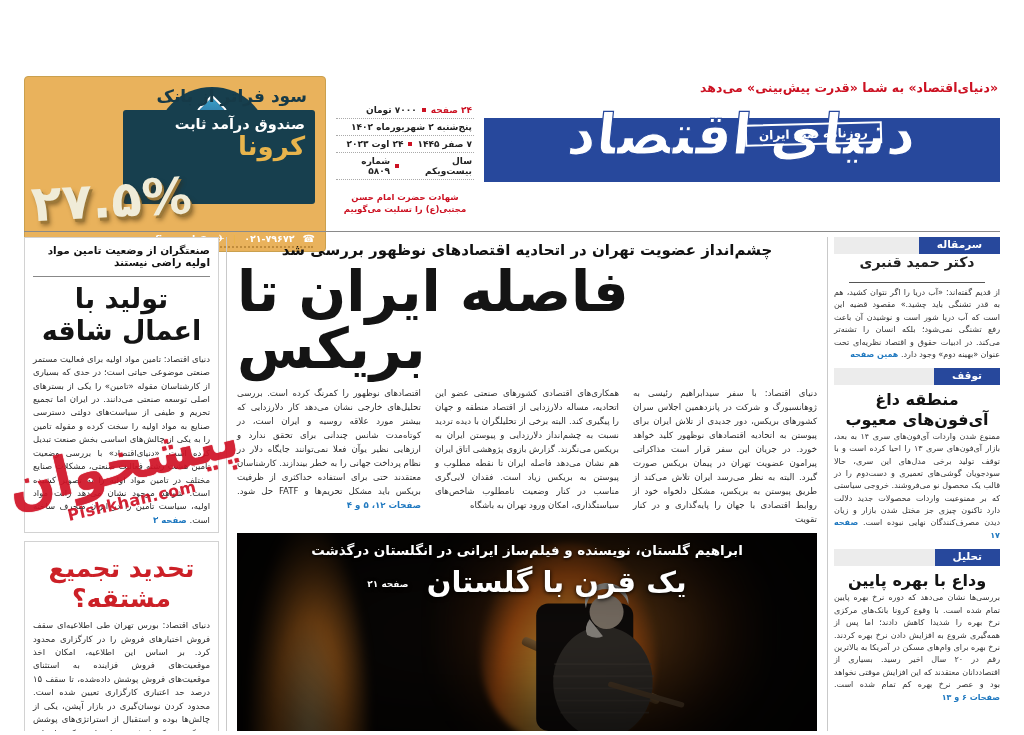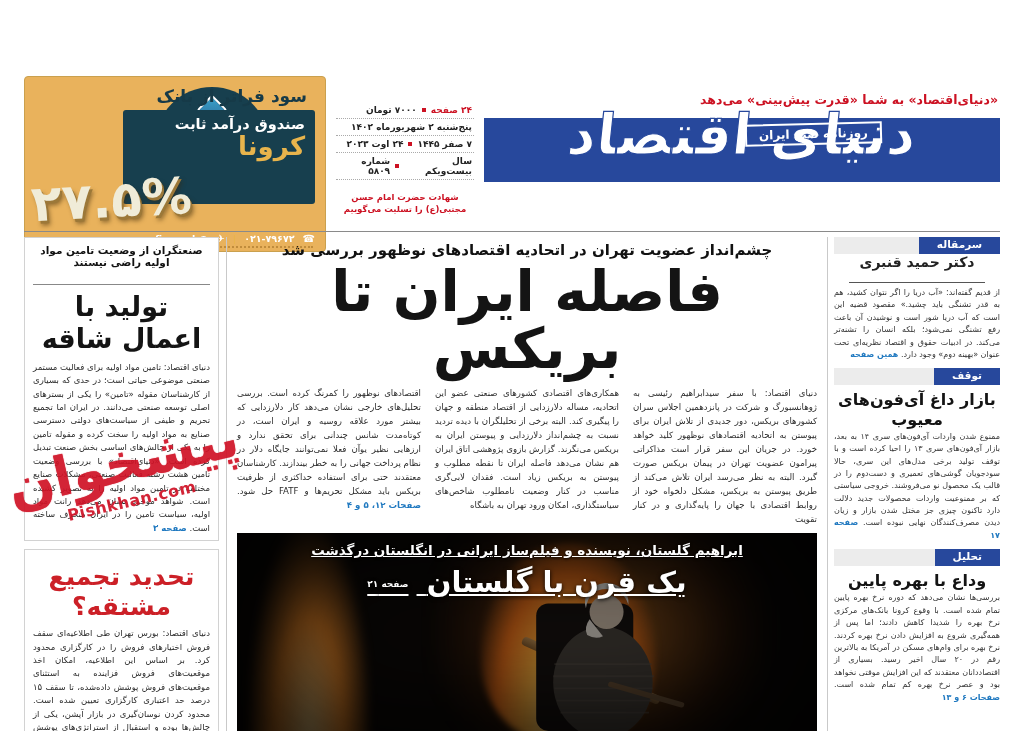--- a/index.html
+++ b/index.html
@@ -2,21 +2,21 @@
 <html lang="fa" dir="rtl"><head>
 <meta charset="utf-8">
 <style>
   * { margin:0; padding:0; box-sizing:border-box; }
   body { background:#fff; font-family:"DejaVu Sans", sans-serif; }
   .page { position:relative; width:1024px; height:735px; background:#fff; overflow:hidden; direction:rtl; }
 
   
   .masthead { position:absolute; top:76px; right:24px; left:24px; height:142px; display:flex; gap:10px; }
   .logo-col { flex:1; position:relative; }
-  .tagline { position:absolute; top:16px; right:2px; font-size:12.5px; font-weight:bold; color:#cc1122; }
+  .tagline { position:absolute; top:4px; right:2px; font-size:12.5px; font-weight:bold; color:#cc1122; }
   .logo-banner { position:absolute; top:42px; right:0; left:0; height:64px; background:#27489c; }
   .logo-text { position:absolute; top:-16px; right:0; left:0; text-align:center; font-size:56px; font-weight:bold;
                color:#fff; -webkit-text-stroke:1.2px #27489c; transform:skewX(-6deg); white-space:nowrap; }
   .badge { position:absolute; top:5px; right:118px; border:2px solid #fff; color:#fff; font-size:12px;
            font-weight:bold; padding:2px 12px; transform:rotate(-1.5deg); background:transparent; z-index:3; }
 
   .meta-col { width:138px; padding-top:26px; }
   .meta-row { display:flex; align-items:center; justify-content:flex-start; gap:5px; font-size:9px; font-weight:bold;
               color:#222; border-bottom:1px dotted #aaa; padding:3px 2px; }
   .meta-red { color:#cc1122; }
@@ -47,47 +47,47 @@
   .rule-top { position:absolute; top:231px; right:24px; left:24px; border-top:1.5px solid #8a8a8a; }
 
   
   .cols { position:absolute; top:237px; right:24px; left:24px; height:494px; display:flex; overflow:hidden; }
   .sidebar { width:172px; padding-left:6px; overflow:hidden; }
   .center  { flex:1; border-left:1px solid #c9c9c9; border-right:1px solid #c9c9c9; padding:0 10px; display:flex; flex-direction:column; }
   .leftcol { width:202px; padding-right:7px; overflow:hidden; }
 
   
   .lead-kicker { text-align:center; font-size:15px; font-weight:bold; color:#111; margin-top:4px; }
-  .lead-headline { text-align:center; font-size:56px; font-weight:bold; color:#141414; line-height:1.02; margin:4px 0 10px; }
+  .lead-headline { text-align:left; font-size:56px; font-weight:bold; color:#141414; line-height:1.02; margin:4px 0 10px; }
   .lead-cols { display:flex; gap:14px; font-size:8.6px; line-height:1.62; text-align:justify; color:#2b2b2b; margin-bottom:7px; }
   .lead-col { flex:1; }
   .pageref { color:#2079c0; font-weight:bold; }
 
   
   .photo { position:relative; flex:1; background:#0d0a08; overflow:hidden; }
-  .caption { position:absolute; top:9px; right:0; left:0; text-align:center; color:#fff; z-index:6;text-decoration:underline; }
+  .caption { position:absolute; top:9px; right:0; left:0; text-align:center; color:#fff; z-index:6; }
   .caption-kicker { font-size:13.5px; font-weight:bold; text-shadow:0 1px 3px #000; }
   .caption-title { font-size:29px; font-weight:bold; margin-top:7px; text-shadow:0 1px 4px #000; }
   .caption-page { font-size:9px; font-weight:bold; margin-right:8px; vertical-align:middle; }
   .glow1 { position:absolute; left:34%; bottom:-50px; width:330px; height:300px; filter:blur(8px);
            background:radial-gradient(ellipse at center, rgba(255,150,45,.55), rgba(140,60,12,.18) 58%, transparent 75%); }
   .flame-main { position:absolute; left:42%; bottom:-12px; width:175px; height:200px; filter:blur(3px);
            border-radius:50% 50% 42% 42%;
            background:radial-gradient(ellipse at 50% 88%, #ffeaa6 0%, #ffb23c 34%, #e06a18 58%, rgba(110,40,6,0) 80%); }
   .flame-right { position:absolute; left:2%; bottom:-28px; width:120px; height:230px; filter:blur(4px);
            background:radial-gradient(ellipse at 50% 90%, #ffd98e 0%, #f08a28 40%, rgba(120,45,8,0) 75%); }
   .log-stick { position:absolute; right:26%; bottom:56px; width:150px; height:9px; background:linear-gradient(#b08955,#6e4f2c);
            transform:rotate(24deg); border-radius:4px; opacity:.85; }
   .man-svg { position:absolute; right:10%; bottom:0; width:300px; height:86%; z-index:3; }
   .vignette { position:absolute; inset:0; box-shadow:inset 0 0 130px 55px rgba(0,0,0,.88); z-index:4; }
 
   
   .art { border:1px solid #d2d2d2; padding:6px 8px 5px; margin-bottom:8px; background:#fff; }
-  .art-kicker { font-size:10.5px; font-weight:bold; text-align:center; color:#111;
-                border-bottom:1px solid #888; padding-bottom:16px; }
+  .art-kicker { font-size:10.5px; font-weight:bold; color:#111;
+                border-bottom:1px solid #888; padding-bottom:8px; }
   .art-headline { font-size:27px; font-weight:bold; text-align:center; line-height:1.18; color:#141414; margin:6px 0; }
   .art-headline.red { color:#cc2027; font-size:25px; }
   .art-body { font-size:8.5px; line-height:1.58; text-align:justify; color:#2b2b2b; }
 
   
   .sec { margin-bottom:7px; }
   .sec-label-row { background:#ececec; height:17px; display:flex; }
   .sec-label { background:#27489c; color:#fff; font-size:10.5px; font-weight:bold; padding:1px 18px 2px; }
   .sec-headline { font-size:16px; font-weight:bold; text-align:center; color:#141414; margin:5px 0 2px; line-height:1.2; }
   .sec-author { font-size:14px; font-weight:bold; text-align:center; color:#222; width:82%; margin:0 auto 4px;
@@ -173,21 +173,21 @@
         <div class="sec-body">
           <span>از قدیم گفته‌اند: «آب دریا را اگر نتوان کشید، هم به قدر تشنگی باید چشید.» مقصود قضیه این است که آب دریا شور است و نوشیدن آن باعث رفع تشنگی نمی‌شود؛ بلکه انسان را تشنه‌تر می‌کند. در ادبیات حقوق و اقتصاد نظریه‌ای تحت عنوان «بهینه دوم» وجود دارد.</span>
           <span class="pageref">همین صفحه</span>
         </div>
       </div>
 
       <div class="sec">
         <div class="sec-label-row">
           <span class="sec-label">توقف</span>
         </div>
-        <div class="sec-headline">بازار داغ آی‌فون‌های معیوب</div>
+        <div class="sec-headline">منطقه داغ آی‌فون‌های معیوب</div>
         <div class="sec-body">
           <span>ممنوع شدن واردات آی‌فون‌های سری ۱۴ به بعد، بازار آی‌فون‌های سری ۱۳ را احیا کرده است و با توقف تولید برخی مدل‌های این سری، حالا سودجویان گوشی‌های تعمیری و دست‌دوم را در قالب یک محصول نو می‌فروشند. خروجی سیاستی که بر ممنوعیت واردات محصولات جدید دلالت دارد تاکنون چیزی جز مختل شدن بازار و زیان دیدن مصرف‌کنندگان نهایی نبوده است.</span>
           <span class="pageref">صفحه ۱۷</span>
         </div>
       </div>
 
       <div class="sec">
         <div class="sec-label-row">
           <span class="sec-label">تحلیل</span>
         </div>

